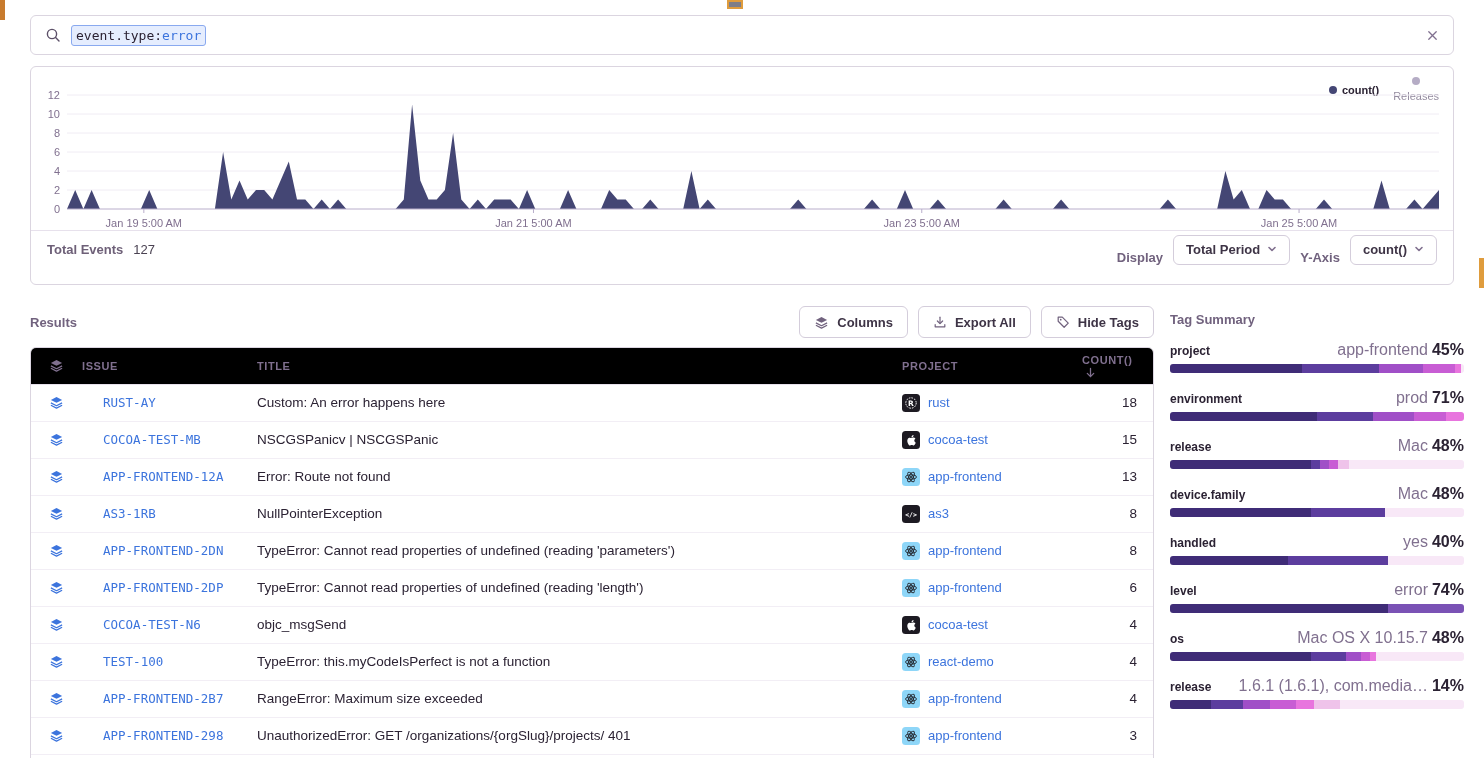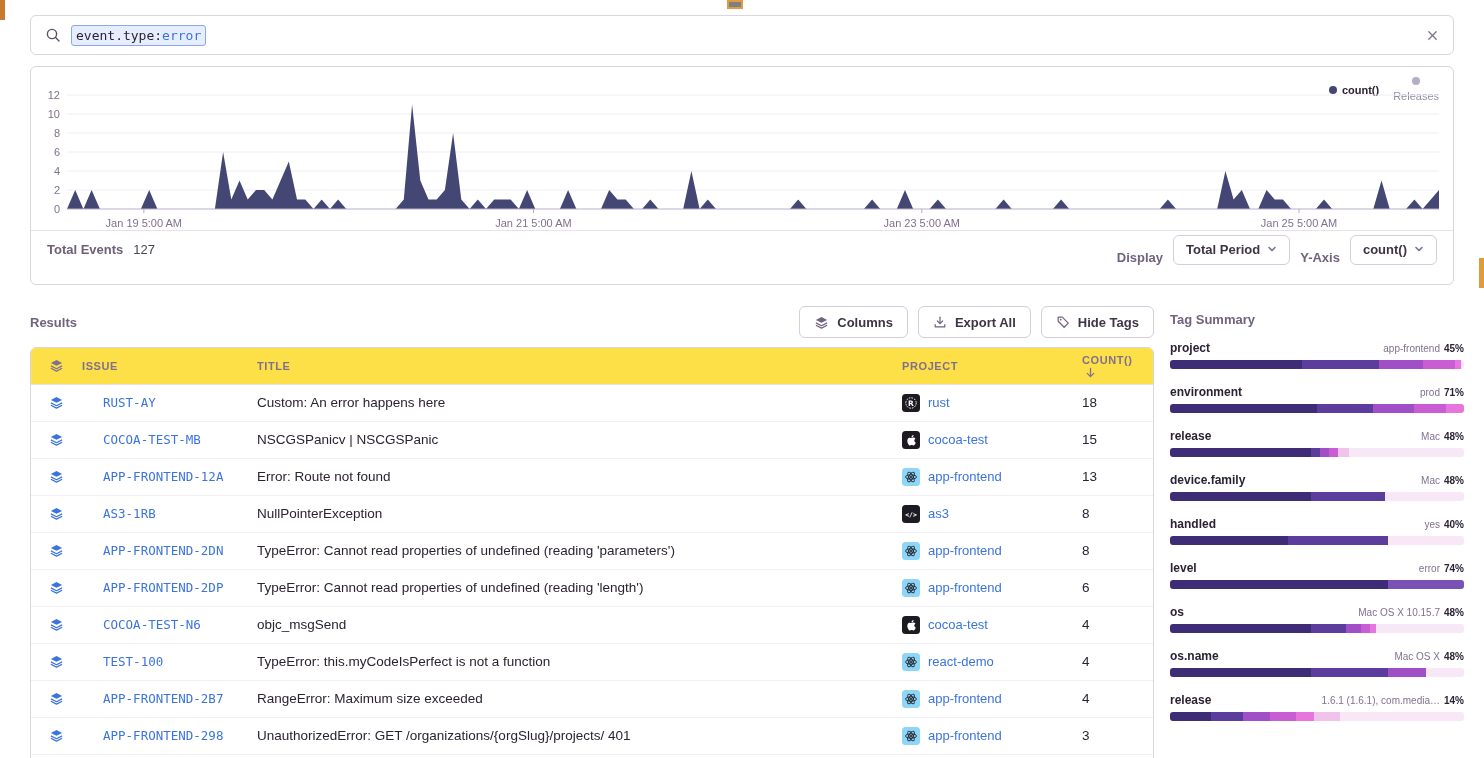--- a/index.html
+++ b/index.html
@@ -49,41 +49,41 @@
   .action-btn {
     display:inline-flex; align-items:center; gap:8px; height:32px; padding:0 14px; margin-left:10px;
     background:#fff; border:1px solid #D4CDDB; border-radius:6px;
     font-family:inherit; font-size:13px; font-weight:bold; color:#3E3446; cursor:pointer;
   }
   .action-btn .btn-icon { display:flex; color:#71627E; }
 
   
   .table-card { left:30px; top:347px; width:1124px; height:450px; overflow:hidden; }
   table.results { width:100%; border-collapse:collapse; table-layout:fixed; }
-  table.results th { height:36px; background:#fde047; border-bottom:1px solid #E7E1EC;
+  table.results th { height:36px; background:#000000; border-bottom:1px solid #E7E1EC;
     font-size:11px; font-weight:bold; letter-spacing:0.6px; color:#80708F; text-align:left; }
   table.results td { height:37px; border-bottom:1px solid #F2EEF5; font-size:13.5px; vertical-align:middle;
     white-space:nowrap; overflow:hidden; text-overflow:ellipsis; }
   .col-icon { text-align:center !important; }
   .cell-icon { display:inline-flex; vertical-align:middle; color:#80708F; }
   .cell-icon.blue { color:#3C74DD; }
   a.issue-link { font-family:"DejaVu Sans Mono", monospace; font-size:12.5px; color:#3C74DD; text-decoration:none; cursor:pointer;padding-left:21px; }
   .proj-cell { display:flex; align-items:center; gap:8px; }
   a.proj-link { color:#3C74DD; text-decoration:none; font-size:13px; cursor:pointer; }
-  .count-cell { padding-right:18px !important; color:#2B2233; font-size:13.5px;margin-top:21px; }
+  .count-cell { text-align:right; padding-right:18px !important; color:#2B2233; font-size:13.5px;margin-top:21px; }
   th.count-head { text-align:right; padding-right:14px; cursor:pointer; }
   th .sort-arrow { display:inline-flex; vertical-align:-2px; margin-left:3px; }
 
   
   .tag-summary { position:absolute; left:1170px; top:312px; width:294px; }
   .tag-summary-title { font-size:13px; font-weight:bold; color:#71627E; margin-bottom:14px; }
   .tag-item { margin-bottom:16px; }
   .tag-head { display:flex; align-items:baseline; margin-bottom:5px; }
   .tag-key { font-size:12px; font-weight:bold; color:#2B2233; }
-  .tag-val { margin-left:auto; font-size:10px; color:#80708F; }
+  .tag-val { margin-left:auto; font-size:16px; color:#80708F; }
   .tag-val b { color:#2B2233; margin-left:4px; }
   .tag-bar { height:9px; border-radius:3px; overflow:hidden; display:flex; cursor:pointer; }
   .tag-bar .seg { height:100%; }
 
   
   .handle { position:absolute; }
 </style>
 </head>
 <body>
 
@@ -581,32 +581,20 @@
           <div class="seg" style="width: 48%; background: rgb(63, 44, 119);"></div>
           <div class="seg" style="width: 12%; background: rgb(92, 61, 158);"></div>
           <div class="seg" style="width: 5%; background: rgb(160, 79, 199);"></div>
           <div class="seg" style="width: 3%; background: rgb(200, 93, 212);"></div>
           <div class="seg" style="width: 2%; background: rgb(232, 117, 222);"></div>
           <div class="seg" style="width: 30%; background: rgb(248, 232, 247);"></div>
         </div>
       </div>
       <div class="tag-item">
         <div class="tag-head">
-          <span class="tag-key">os.name</span>
-          <span class="tag-val">Mac OS X<b>48%</b></span>
-        </div>
-        <div class="tag-bar">
-          <div class="seg" style="width: 48%; background: rgb(63, 44, 119);"></div>
-          <div class="seg" style="width: 26%; background: rgb(92, 61, 158);"></div>
-          <div class="seg" style="width: 13%; background: rgb(160, 79, 199);"></div>
-          <div class="seg" style="width: 13%; background: rgb(248, 232, 247);"></div>
-        </div>
-      </div>
-      <div class="tag-item">
-        <div class="tag-head">
           <span class="tag-key">release</span>
           <span class="tag-val">1.6.1 (1.6.1), com.media…<b>14%</b></span>
         </div>
         <div class="tag-bar">
           <div class="seg" style="width: 14%; background: rgb(63, 44, 119);"></div>
           <div class="seg" style="width: 11%; background: rgb(92, 61, 158);"></div>
           <div class="seg" style="width: 9%; background: rgb(160, 79, 199);"></div>
           <div class="seg" style="width: 9%; background: rgb(200, 93, 212);"></div>
           <div class="seg" style="width: 6%; background: rgb(232, 117, 222);"></div>
           <div class="seg" style="width: 9%; background: rgb(239, 195, 234);"></div>

